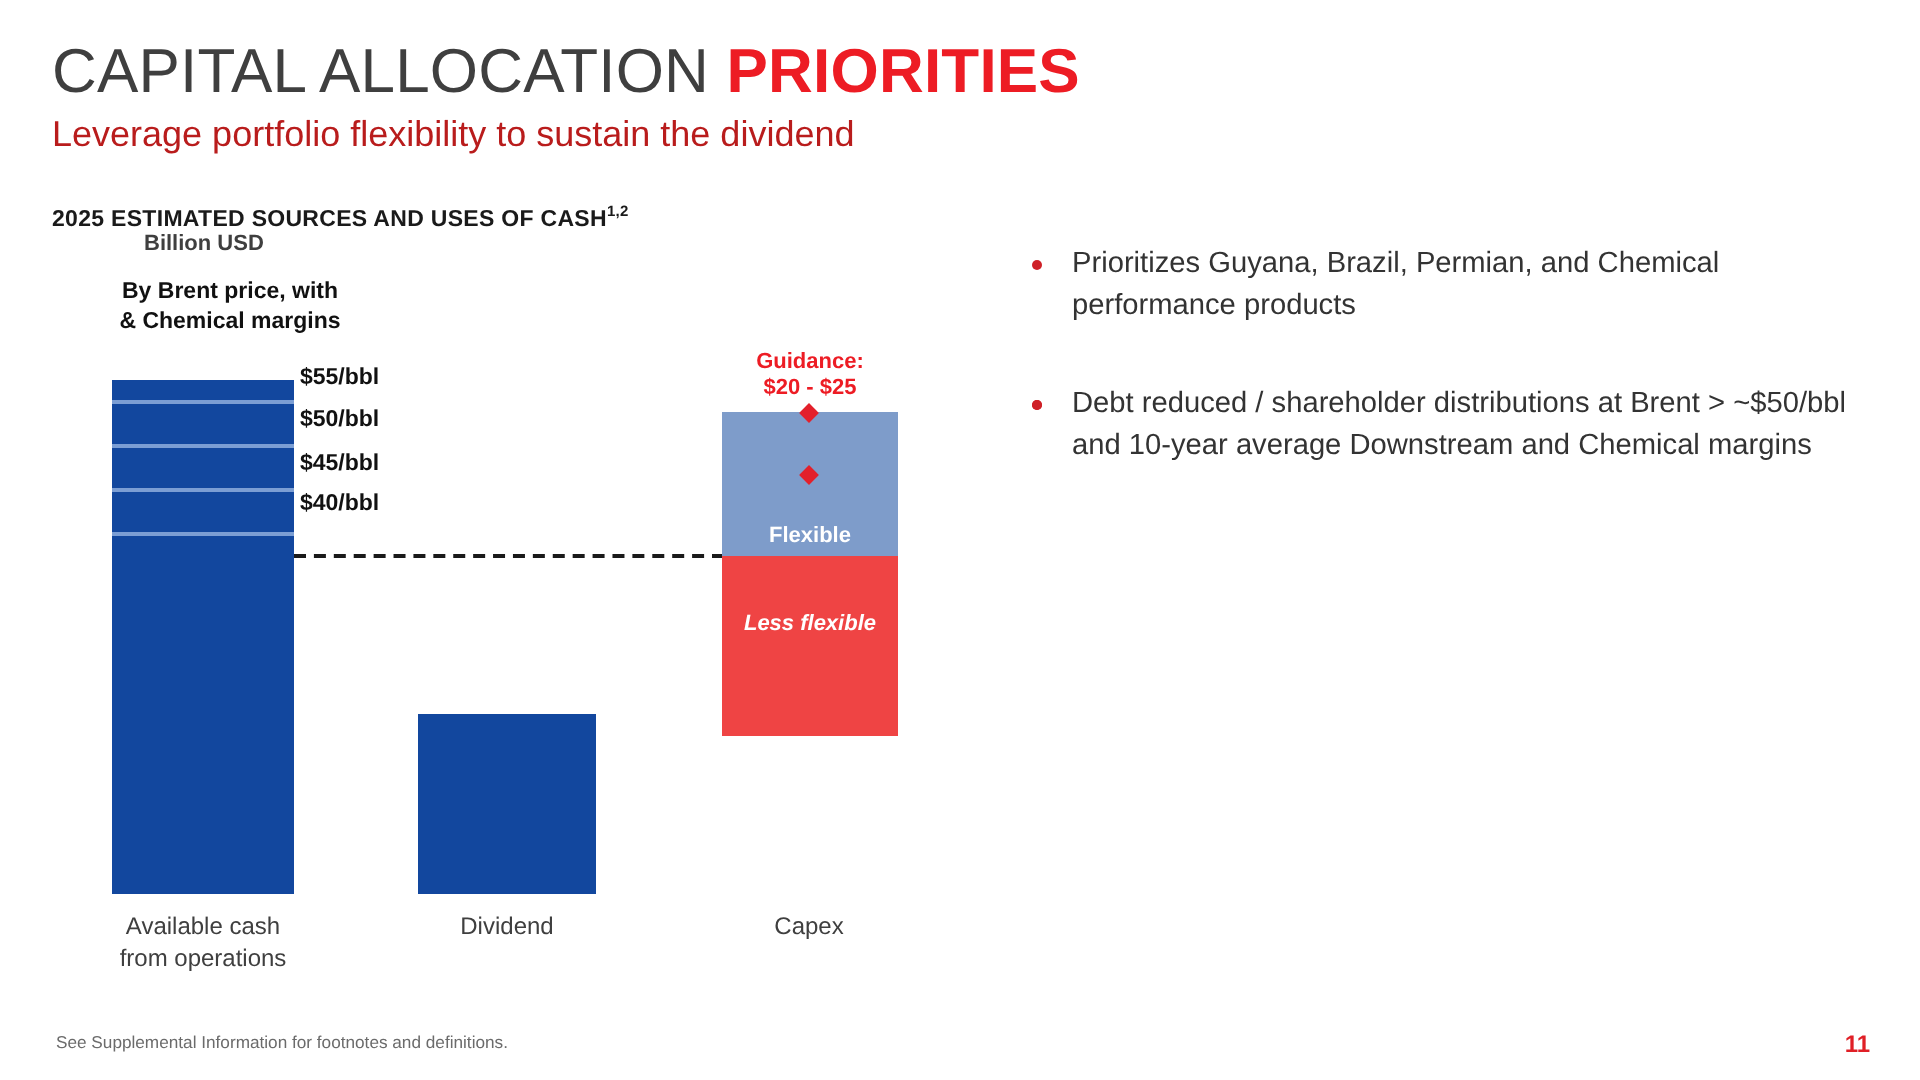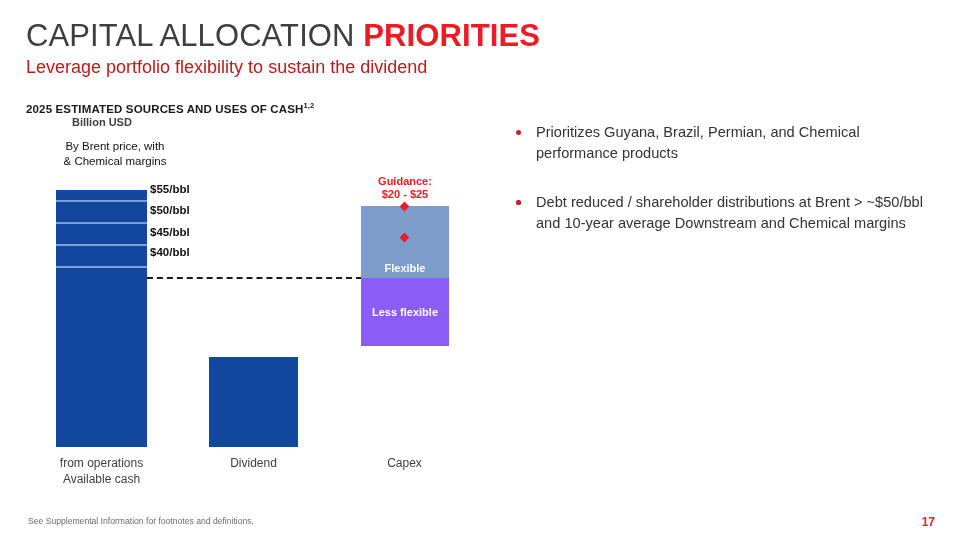--- a/index.html
+++ b/index.html
@@ -79,21 +79,21 @@
     padding-left: 30px;
   }
 
   .brent-caption {
     position: absolute;
     left: 26px;
     top: 139px;
     width: 178px;
     text-align: center;
     font-size: 11.5px;
-    font-weight: 400;
+    font-weight: 700;
     color: #111111;
     line-height: 1.28;
   }
 
   
   .bar {
     position: absolute;
     background: #12479e;
     box-sizing: border-box;
   }
@@ -130,22 +130,23 @@
     left: 361px;
     top: 206px;
     width: 88px;
     height: 72px;
     background: #7e9cca;
   }
   #bar-capex-less-flexible {
     left: 361px;
     top: 278px;
     width: 88px;
-    height: 68px;
-    background: #8b5cf6;
+    height: 90px;
+    background: #ef4444;
+    font-style: italic;
   }
   .capex-seg-label {
     position: absolute;
     width: 88px;
     left: 0;
     text-align: center;
     font-size: 11px;
     font-weight: 700;
     color: #ffffff;
   }
@@ -291,35 +292,35 @@
     <div class="capex-seg-label" id="label-flexible">Flexible</div>
   </div>
   <div class="bar" id="bar-capex-less-flexible">
     <div class="capex-seg-label" id="label-less-flexible">Less flexible</div>
   </div>
 
   <div class="diamond" id="diamond-upper"></div>
   <div class="diamond" id="diamond-lower"></div>
 
   <div class="cat-label" id="cat-available-cash">
+    <div>Available cash</div>
     <div>from operations</div>
-    <div>Available cash</div>
   </div>
   <div class="cat-label" id="cat-dividend">Dividend</div>
   <div class="cat-label" id="cat-capex">Capex</div>
 </div>
 
 <div id="bullet-list">
   <div class="bullet-item">
     <span class="bullet-dot"></span>
     <span>Prioritizes Guyana, Brazil, Permian, and Chemical performance products</span>
   </div>
   <div class="bullet-item">
     <span class="bullet-dot"></span>
   </div>
   <div class="bullet-item">
     <span class="bullet-dot"></span>
     <span>Debt reduced / shareholder distributions at Brent &gt; ~$50/bbl and 10-year average Downstream and Chemical margins</span>
   </div>
 </div>
 
 <div id="footnote">See Supplemental Information for footnotes and definitions.</div>
-<div id="page-number">17</div>
+<div id="page-number">11</div>
 
 </body></html>

